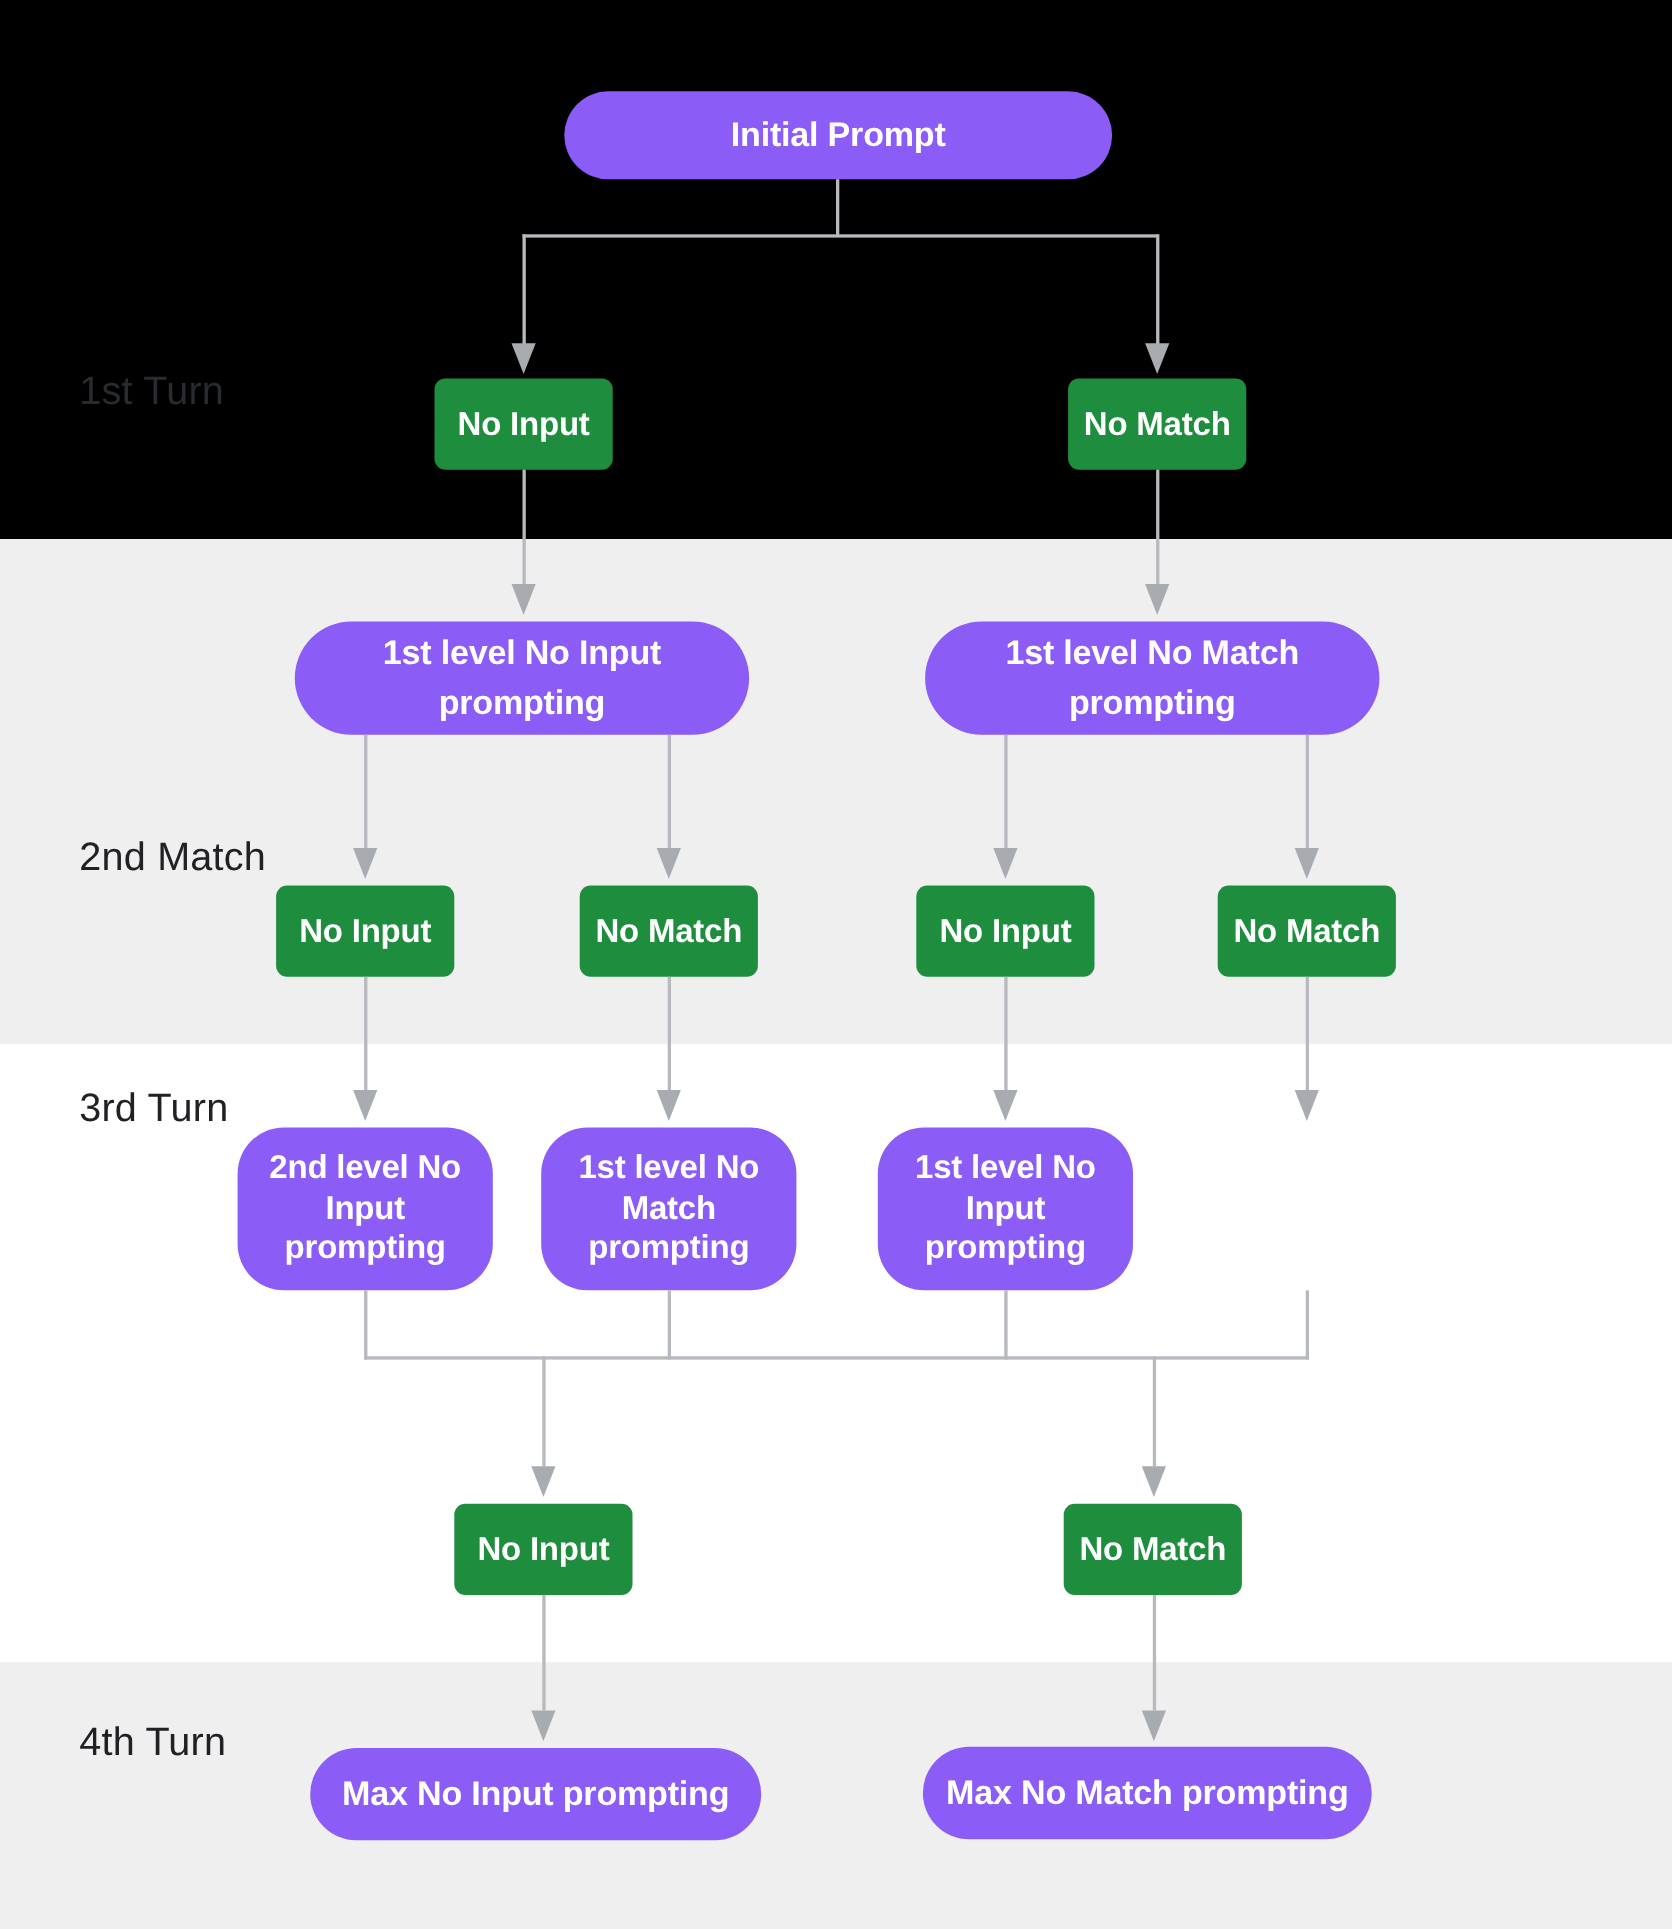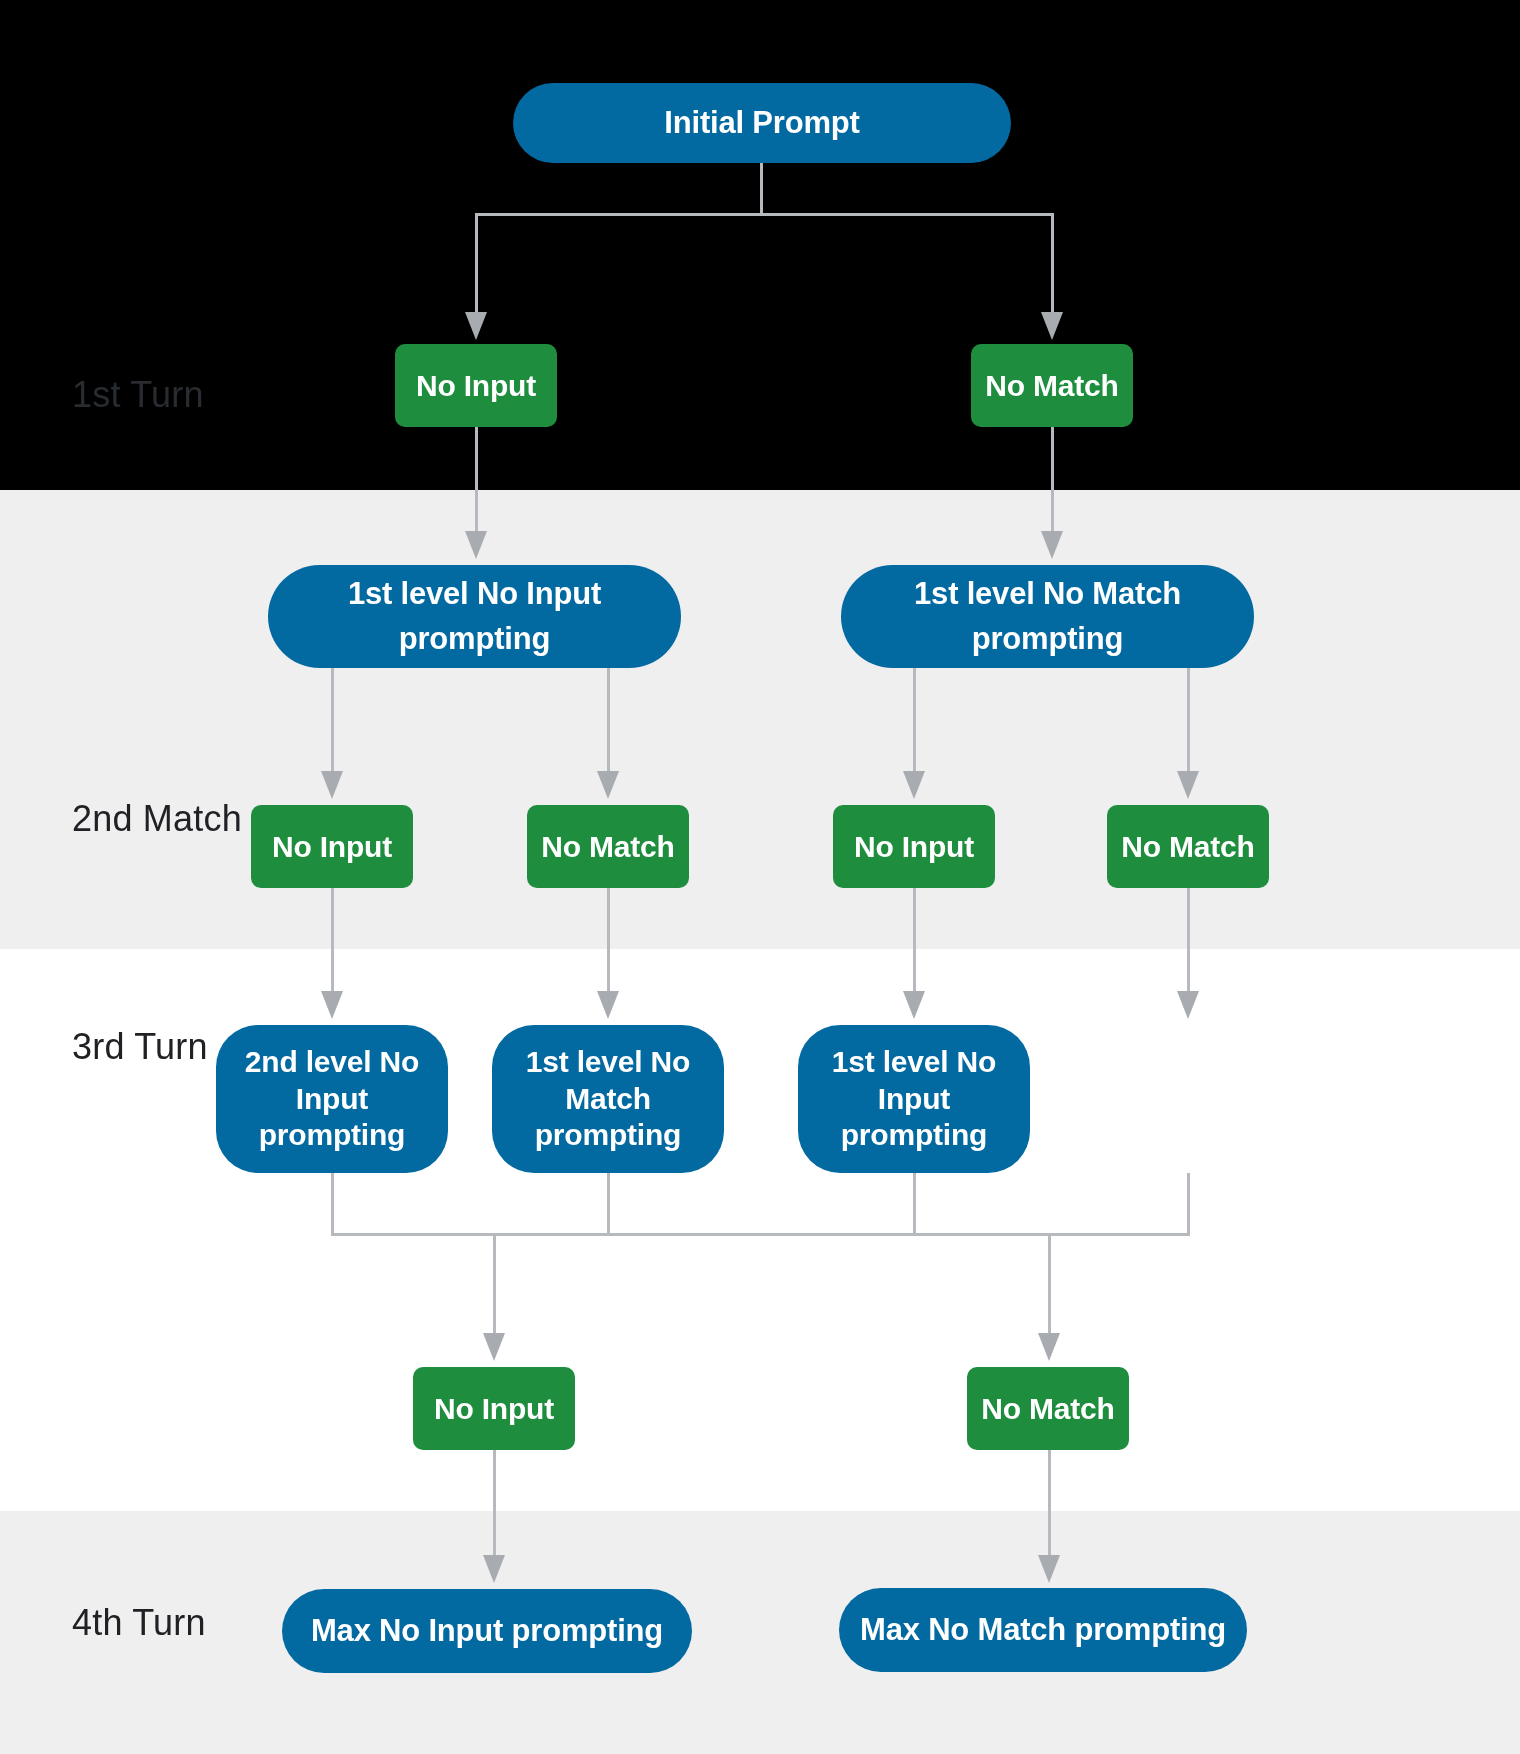--- a/index.html
+++ b/index.html
@@ -14,34 +14,33 @@
   .band-black{background:#000000;}
   .band-gray{background:#efeff0;}
   .band-white{background:#ffffff;}
 
   .turn-label{
     position:absolute;
     font-size:36px;
     letter-spacing:0.2px;
     color:#202124;
     white-space:nowrap;
-    margin-top:40px;
   }
   .turn-label.on-black{color:#282b2f;}
 
   .node{
     position:absolute;
     display:flex;align-items:center;justify-content:center;
     text-align:center;
     color:#ffffff;
     font-weight:bold;
     letter-spacing:-0.2px;
     box-sizing:border-box;
   }
-  .node-blue{background:#0369a1;}
+  .node-blue{background:#8b5cf6;}
   .node-green{background:#1e8e3e;border-radius:10px;font-size:30px;}
   .pill{border-radius:42px;font-size:31px;}
   .round2{border-radius:52px;font-size:31px;line-height:1.42;}
   .round3{border-radius:42px;font-size:30px;line-height:1.22;}
 
   .vline,.hline{position:absolute;background:#b6b9bd;}
   .vline{width:3px;}
   .hline{height:3px;}
   .arrowhead{
     position:absolute;

